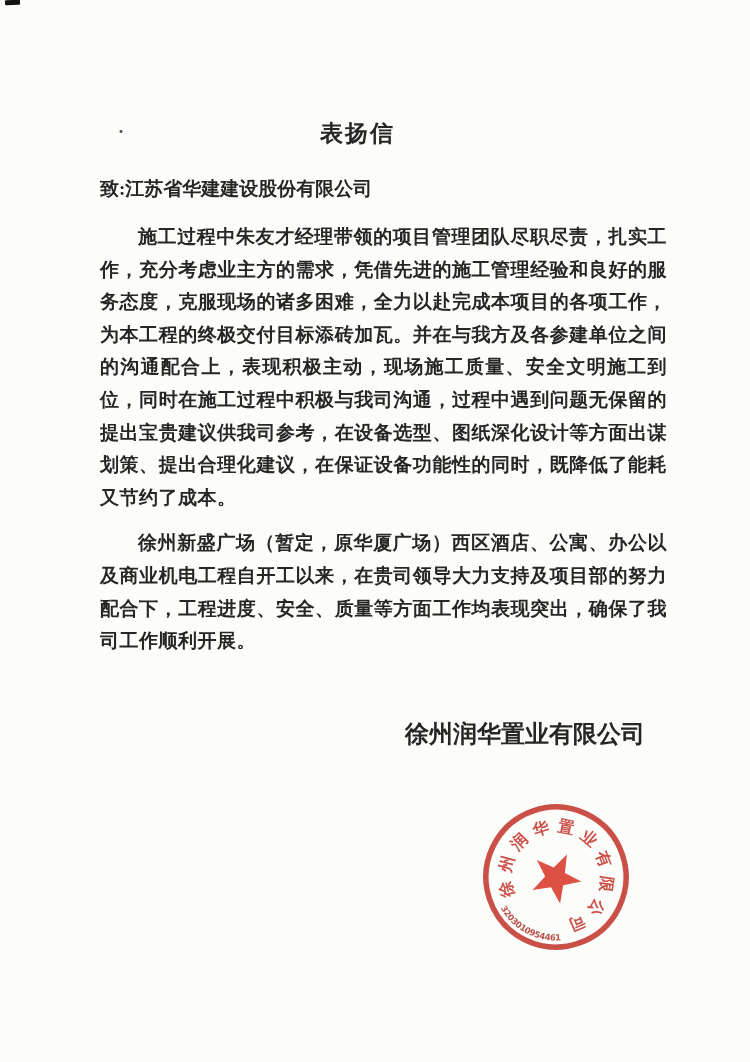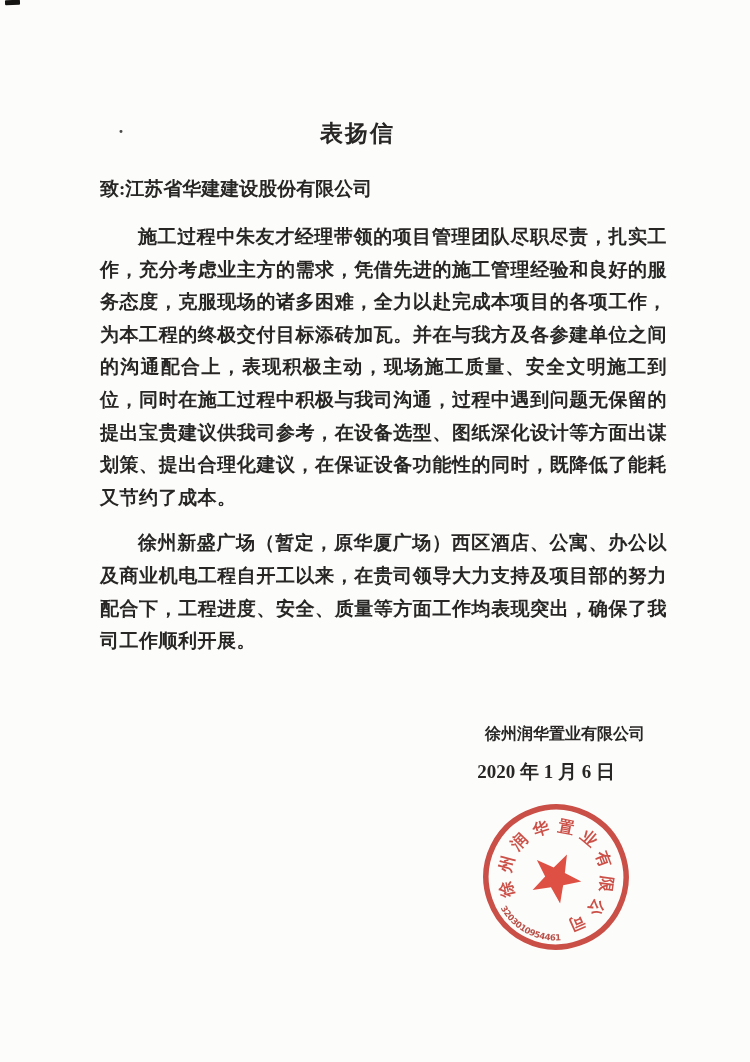--- a/index.html
+++ b/index.html
@@ -39,21 +39,21 @@
     margin:0;font-size:19px;font-weight:600;line-height:32.6px;
     text-indent:2em;text-align:justify;letter-spacing:0.5px;
   }
   .para.p1{margin-top:13px;}
   .para.p2{margin-top:17px;}
   .para.p3{margin-top:19px;}
   .signature{
     margin-top:60px;
   }
   .sig-company{
-    font-size:16px;font-weight:600;text-align:right;padding-right:22px;
+    font-size:24px;font-weight:600;text-align:right;padding-right:22px;
     line-height:32px;
   }
   .sig-date{
     font-size:19px;font-weight:600;text-align:right;padding-right:52px;
     line-height:32px;margin-top:6px;
   }
   .seal{
     position:absolute;left:471px;top:792px;width:170px;height:170px;
     mix-blend-mode:multiply;opacity:.88;
   }
@@ -69,21 +69,20 @@
   <div class="stray-dot">·</div>
 
   <div class="content">
     <div class="title">表扬信</div>
     <div class="recipient">致:江苏省华建建设股份有限公司</div>
     <p class="para p2">施工过程中朱友才经理带领的项目管理团队尽职尽责，扎实工作，充分考虑业主方的需求，凭借先进的施工管理经验和良好的服务态度，克服现场的诸多困难，全力以赴完成本项目的各项工作，为本工程的终极交付目标添砖加瓦。并在与我方及各参建单位之间的沟通配合上，表现积极主动，现场施工质量、安全文明施工到位，同时在施工过程中积极与我司沟通，过程中遇到问题无保留的提出宝贵建议供我司参考，在设备选型、图纸深化设计等方面出谋划策、提出合理化建议，在保证设备功能性的同时，既降低了能耗又节约了成本。</p>
     <p class="para p1">徐州新盛广场（暂定，原华厦广场）西区酒店、公寓、办公以及商业机电工程自开工以来，在贵司领导大力支持及项目部的努力配合下，工程进度、安全、质量等方面工作均表现突出，确保了我司工作顺利开展。</p>
 
     <div class="signature">
       <div class="sig-company">徐州润华置业有限公司</div>
-      <div class="sig-date">2020 年 1 月 6 日</div>
     </div>
   </div>
 
   <svg class="seal" viewBox="0 0 170 170" xmlns="http://www.w3.org/2000/svg">
     <g id="seal-rotor" transform="rotate(26 85 85)">
         <circle cx="85" cy="85" r="70" fill="none" stroke="#c5372e" stroke-width="5.5"></circle>
         <polygon points="85.0,60.0 91.2,77.5 109.7,78.0 95.0,89.2 100.3,107.0 85.0,96.5 69.7,107.0 75.0,89.2 60.3,78.0 78.8,77.5" fill="#dc392a"></polygon>
         <text x="45.931733400932124" y="117.78216809401351" fill="#c8392f" font-size="16" font-weight="700" text-anchor="middle" dominant-baseline="central" transform="rotate(230 45.931733400932124 117.78216809401351)">徐</text>
         <text x="34.95597915800338" y="94.82832528795257" fill="#c8392f" font-size="16" font-weight="700" text-anchor="middle" dominant-baseline="central" transform="rotate(258.8888888888889 34.95597915800338 94.82832528795257)">州</text>
         <text x="36.43535784774081" y="69.42837411754924" fill="#c8392f" font-size="16" font-weight="700" text-anchor="middle" dominant-baseline="central" transform="rotate(287.77777777777777 36.43535784774081 69.42837411754924)">润</text>

